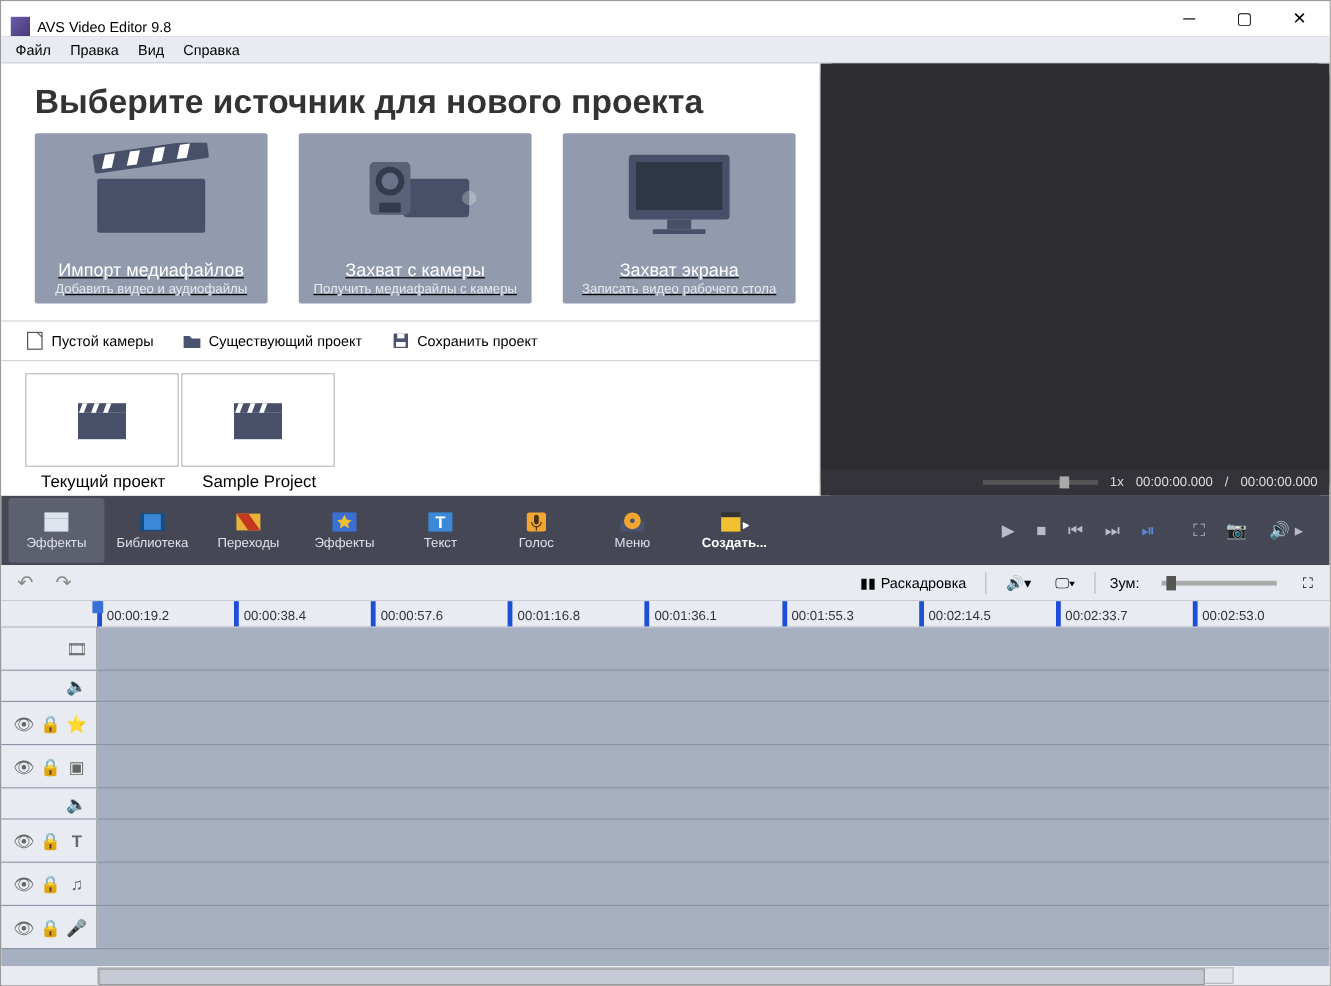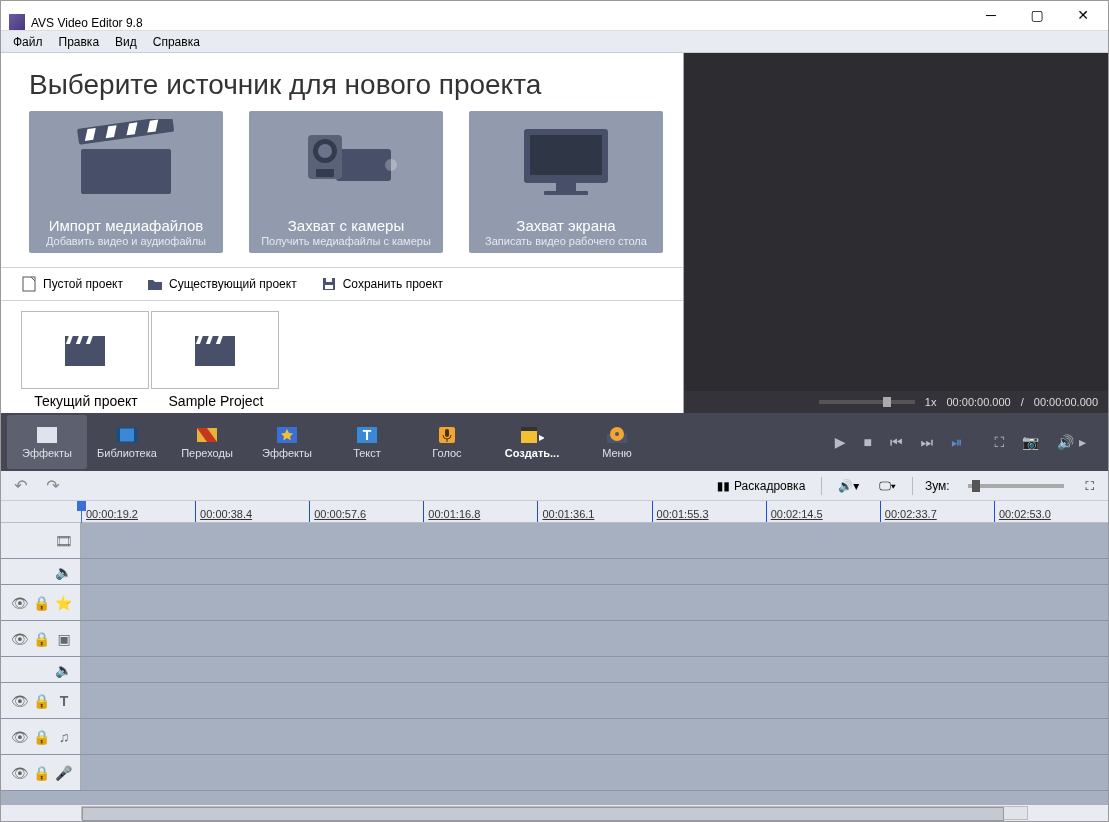--- a/index.html
+++ b/index.html
@@ -15,22 +15,22 @@
 
 .menubar { height: 22px; background: #e8ebf1; display: flex; align-items: center; padding: 0 4px; font-size: 12px; border-bottom: 1px solid #c9ccd4; }
 .menubar span { padding: 2px 8px; cursor: pointer; border-radius: 2px; }
 
 
 .upper { height: 360px; display: flex; }
 .left-pane { width: 683px; background: #fff; display: flex; flex-direction: column; border-right: 1px solid #aaa; }
 .right-pane { flex: 1; background: #333339; display: flex; flex-direction: column; border-radius: 11px; }
 
 
-.src-head { font-size: 28px; font-weight: 400; color: #333; padding: 16px 20px 10px 28px; }
-.src-cards { display: flex; gap: 26px; padding: 0 20px 14px 28px; }
+.src-head { font-size: 28px; font-weight: 700; color: #333; padding: 16px 20px 10px 28px; }
+.src-cards { display: flex; gap: 26px; padding: 0 20px 14px 28px; text-decoration: underline; }
 .src-card { width: 200px; height: 142px; background: #929aad; border-radius: 2px; cursor: pointer; display: flex; flex-direction: column; align-items: center; justify-content: flex-end; padding-bottom: 6px; position: relative; overflow: hidden; }
 .src-card .ctitle { color: #fff; font-size: 15px; }
 .src-card .csub { color: #e6e8ee; font-size: 11px; margin-top: 1px; }
 .src-card svg { position: absolute; top: 8px; }
 
 
 .proj-actions { display: flex; gap: 24px; padding: 8px 20px; border-top: 1px solid #d0d3da; border-bottom: 1px solid #d0d3da; font-size: 12px; }
 .proj-actions .pa { display: flex; align-items: center; gap: 6px; cursor: pointer; }
 .pa .ic { width: 16px; height: 16px; display: inline-flex; align-items: center; justify-content: center; }
 
@@ -60,21 +60,21 @@
 .secbar .undo, .secbar .redo { width: 20px; height: 20px; cursor: pointer; color: #888; font-size: 16px; display: flex; align-items: center; justify-content: center; }
 .secbar .spacer { flex: 1; }
 .secbar .sbtn { display: flex; align-items: center; gap: 4px; cursor: pointer; padding: 2px 4px; }
 .secbar .divider { width: 1px; height: 18px; background: #bbb; }
 .zoom-slider { width: 96px; height: 4px; background: #aaa; position: relative; margin: 0 6px; }
 .zoom-slider::after { content:""; position:absolute; left:4px; top:-4px; width:8px; height:12px; background:#555; }
 
 
 .timeline-wrap { height: 320px; background: #e8ebf1; display: flex; flex-direction: column; }
 .ruler { height: 22px; background: #e8ebf1; display: flex; position: relative; border-bottom: 1px solid #b8bcc4; color: #333; font-size: 11px; padding-left: 80px; }
-.ruler .mark { flex: 1; border-left: 1px solid #1d4ed8; padding-left: 4px; display: flex; align-items: flex-end; padding-bottom: 2px; white-space: nowrap; text-decoration: underline; }
+.ruler .mark { flex: 1; border-left: 4px solid #1d4ed8; padding-left: 4px; display: flex; align-items: flex-end; padding-bottom: 2px; white-space: nowrap; }
 .playhead { position: absolute; left: 80px; top: 0; width: 1px; height: 300px; background: #3a6fd8; }
 .playhead::before { content:""; position:absolute; top:0; left:-4px; width:9px; height:10px; background:#3a6fd8; }
 .tracks { flex: 1; background: #a6b0c0; position: relative; overflow: hidden; }
 .track { height: 36px; border-bottom: 1px solid #8a94a4; display: flex; }
 .track.small { height: 26px; }
 .track-head { width: 80px; background: #e8ebf1; border-right: 1px solid #aaa; display: flex; align-items: center; justify-content: flex-end; gap: 6px; padding: 0 8px; color: #666; font-size: 14px; }
 .track-head .ic { width: 16px; height: 16px; cursor: pointer; display: flex; align-items: center; justify-content: center; }
 .hscroll { height: 16px; background: #e8ebf1; display: flex; align-items: center; }
 .hscroll .sbar { flex:1; height:14px; background:#e0e3ea; border:1px solid #bbb; margin:0 80px 0 80px; position:relative; }
 .hscroll .sbar::after { content:""; position:absolute; left:0; top:0; width:920px; height:100%; background:#c4c9d4; border:1px solid #999; }
@@ -142,21 +142,21 @@
     </div>
 
     <div class="proj-actions">
       <div class="pa">
         <span class="ic">
             <svg width="14" height="16">
               <rect x="1" y="1" width="12" height="14" fill="none" stroke="#555"></rect>
               <path d="M9 1 L13 5" stroke="#555"></path>
             </svg>
           </span>
-        <span>Пустой проект</span>
+        <span>Пустой камеры</span>
       </div>
       <div class="pa">
         <span class="ic">
             <svg width="16" height="14">
               <path d="M1 3h5l2 2h7v8H1z" fill="#4a5470"></path>
             </svg>
           </span>
         <span>Существующий проект</span>
       </div>
       <div class="pa">
@@ -262,39 +262,39 @@
     <div class="ticon">
         <svg width="20" height="20">
           <rect fill="#f2a630" x="2" y="2" width="16" height="16" rx="2"></rect>
           <rect fill="#4a3210" x="8" y="4" width="4" height="8" rx="2"></rect>
           <path stroke="#4a3210" fill="none" d="M6 10a4 4 0 0 0 8 0"></path>
           <line x1="10" y1="14" x2="10" y2="17" stroke="#4a3210"></line>
         </svg>
       </div>
     <span>Голос</span>
   </div>
+  <div class="tool">
+    <div class="ticon">
+        <svg width="22" height="18">
+          <path fill="#4a5470" d="M1 8h20v9H1z"></path>
+          <circle fill="#f2a630" cx="11" cy="8" r="7"></circle>
+          <circle fill="#4a5470" cx="11" cy="8" r="2"></circle>
+        </svg>
+      </div>
+    <span>Меню</span>
+  </div>
   <div class="tool" style="width:90px">
     <div class="ticon">
         <svg width="26" height="18">
           <rect fill="#f2c030" x="1" y="4" width="16" height="13"></rect>
           <rect fill="#333" x="1" y="1" width="16" height="4"></rect>
           <path fill="#fff" d="M19 9l6 3-6 3z"></path>
         </svg>
       </div>
     <span style="font-weight:bold;color:#fff">Создать...</span>
-  </div>
-  <div class="tool">
-    <div class="ticon">
-        <svg width="22" height="18">
-          <path fill="#4a5470" d="M1 8h20v9H1z"></path>
-          <circle fill="#f2a630" cx="11" cy="8" r="7"></circle>
-          <circle fill="#4a5470" cx="11" cy="8" r="2"></circle>
-        </svg>
-      </div>
-    <span>Меню</span>
   </div>
   <div class="ts-spacer"></div>
   <div class="ts-controls">
     <span class="pc">▶</span>
     <span class="pc">■</span>
     <span class="pc">⏮</span>
     <span class="pc">⏭</span>
     <span class="pc" style="color:#5a8ad8">⏯</span>
   </div>
   <div class="ts-controls">

